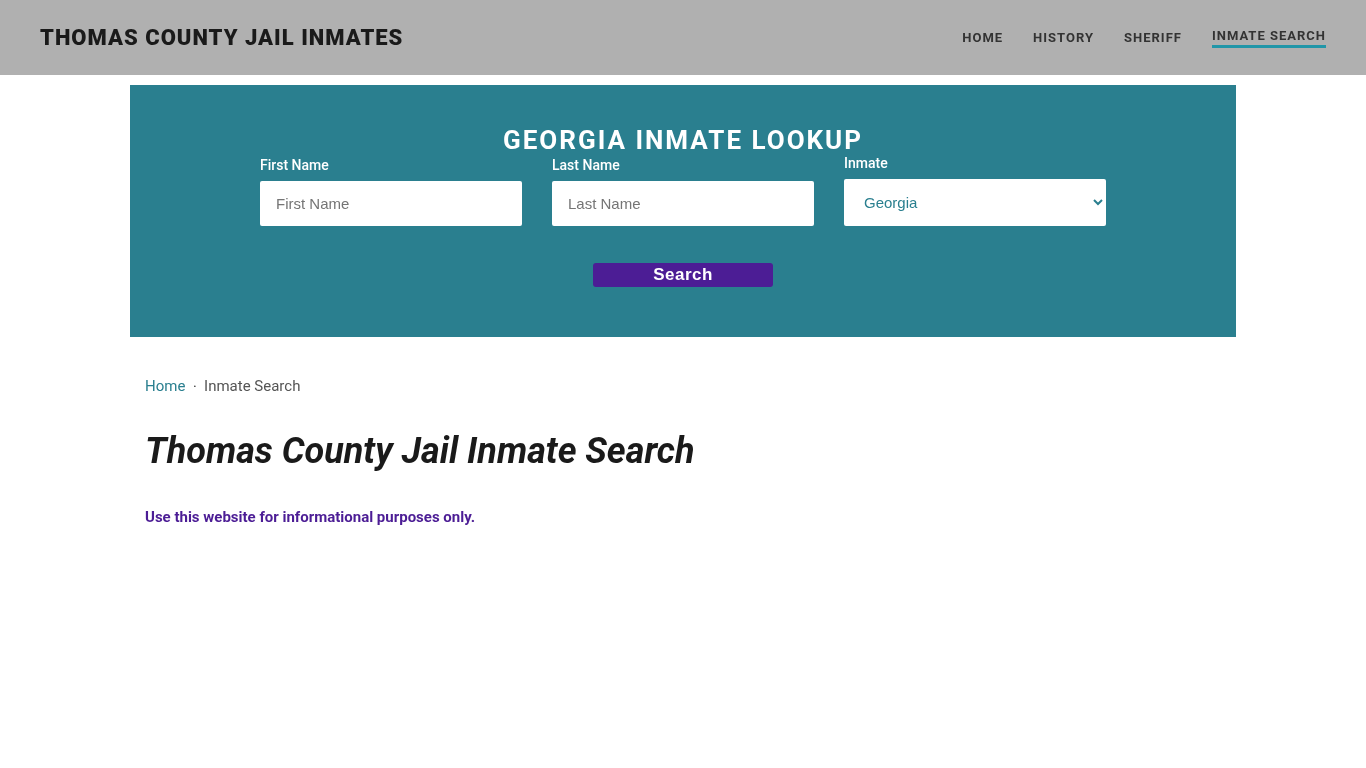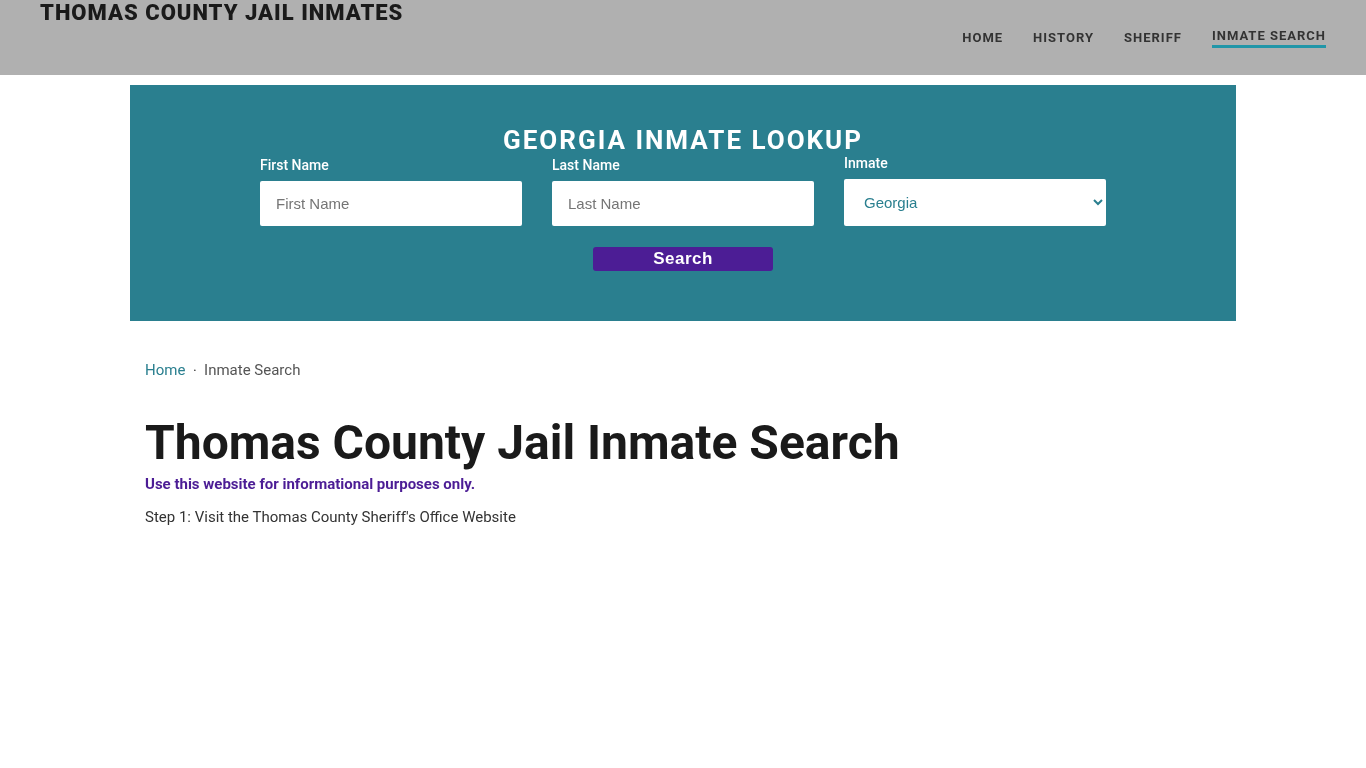--- a/index.html
+++ b/index.html
@@ -14,20 +14,21 @@
       width: 1366px;
       min-height: 768px;
     }
 
     
     header {
       background: #b0b0b0;
       padding: 0 40px;
       height: 75px;
       display: flex;
+      align-items: center;
       justify-content: space-between;
     }
 
     .site-title {
       color: #1a1a1a;
       font-size: 22px;
       font-weight: 900;
       text-transform: uppercase;
       letter-spacing: 1px;
     }
@@ -68,21 +69,21 @@
       text-align: center;
       letter-spacing: 2px;
       text-transform: uppercase;
     }
 
     .form-row {
       display: flex;
       gap: 30px;
       justify-content: center;
       align-items: flex-end;
-      margin-bottom: 21px;
+      margin-bottom: 37px;
     }
 
     .form-group {
       display: flex;
       flex-direction: column;
       flex: 1;
     }
 
     .form-group label {
       color: #ffffff;
@@ -147,24 +148,25 @@
       color: #333;
       font-size: 8px;
     }
 
     .breadcrumb-current {
       color: #555;
     }
 
     
     .page-heading {
-      font-size: 48px;
+      font-size: 36px;
       font-weight: 700;
       color: #1a1a1a;
-      margin-bottom: 4px;
+      margin-bottom: 36px;
+      font-style: italic;
     }
 
     .info-text-bold {
       font-size: 15px;
       font-weight: 700;
       color: #4c1d95;
       margin-bottom: 15px;
     }
 
     .info-text-bold2 {
@@ -239,15 +241,14 @@
     <span class="breadcrumb-separator">•</span>
     <span class="breadcrumb-current">Inmate Search</span>
   </div>
 
   <h1 class="page-heading">Thomas County Jail Inmate Search</h1>
 
   <p class="info-text-bold">Use this website for informational purposes only.</p>
 
 
 
-  <p class="step-text">Step 1: Visit the Thomas County Sheriff's Office Website</p>
 
 </div>
 
 </body></html>

